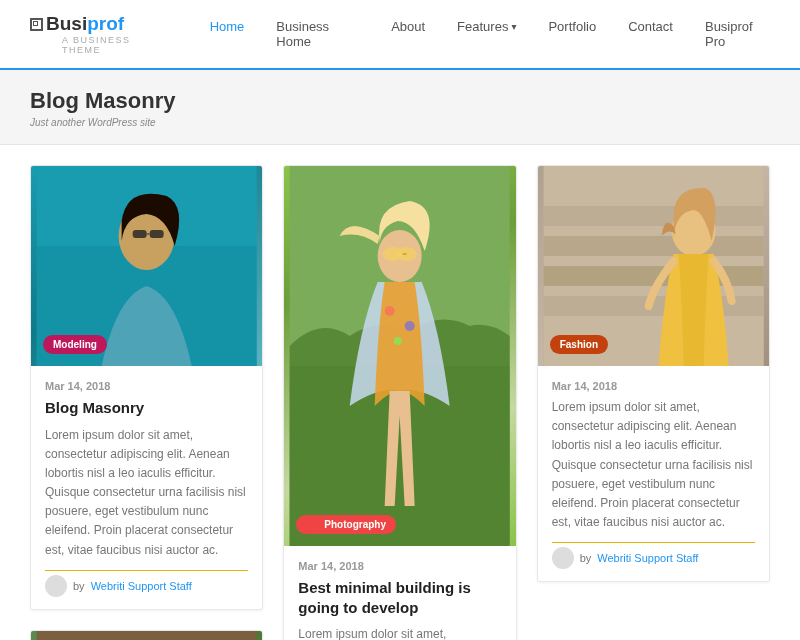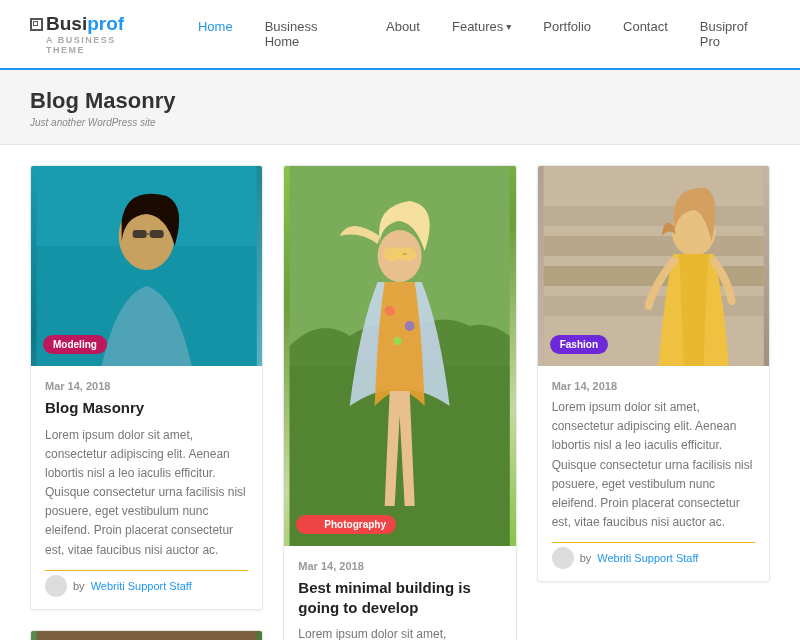--- a/index.html
+++ b/index.html
@@ -19,21 +19,21 @@
     .page-header p { font-size: 10px; color: #888; margin-top: 3px; font-style: italic; }
 
     
     .masonry { padding: 20px 30px; display: flex; gap: 20px; align-items: flex-start; }
     .col { display: flex; flex-direction: column; gap: 20px; flex: 1; }
 
     
     .card { background: #fff; border: 1px solid #e8e8e8; border-radius: 3px; overflow: hidden; box-shadow: 0 1px 3px rgba(0,0,0,0.06); }
     .card-img { position: relative; width: 100%; overflow: hidden; }
     .category-badge { position: absolute; bottom: 12px; left: 12px; background: #2196f3; color: #fff; font-size: 10px; padding: 4px 10px; border-radius: 20px; font-weight: bold; }
-    .category-badge.fashion { background: #6d28d9; }
+    .category-badge.fashion { background: #c2410c; }
     .category-badge.photography { background: #ef4444; padding-left: 28px; }
     .category-badge.modeling { background: #be185d; }
     .card-body { padding: 14px 14px 12px; }
     .card-date { font-size: 11px; color: #999; margin-bottom: 6px; font-weight: bold; }
     .card-title { font-size: 15px; font-weight: bold; color: #222; margin-bottom: 8px; line-height: 1.3; }
     .card-text { font-size: 12px; color: #777; line-height: 1.6; margin-bottom: 10px; }
     .card-author { display: flex; align-items: center; gap: 6px; font-size: 11px; color: #777; padding-top: 4px; border-top: 1px solid #eab308; }
     .author-avatar { width: 22px; height: 22px; border-radius: 50%; background: #ddd; display: inline-block; }
     .author-link { color: #2196f3; text-decoration: none; }
 
@@ -47,21 +47,21 @@
 <body>
 
 <nav>
   <div class="logo-wrap">
     <div style="display:flex;align-items:center;gap:3px;">
       <span style="display:inline-block;width:13px;height:13px;border:2px solid #555;position:relative;">
         <span style="position:absolute;top:1px;left:1px;width:5px;height:5px;border:1px solid #555;display:block;"></span>
       </span>
       <span style="font-size:19px;font-weight:bold;color:#333;"><span style="color:#333;">Busi</span><span style="color:#2196f3;">prof</span></span>
     </div>
-    <span style="font-size:9px;color:#aaa;letter-spacing:1.5px;text-transform:uppercase;margin-left:16px;font-weight:bold;">A Business Theme</span>
+    <span style="font-size:9px;color:#aaa;letter-spacing:1.5px;text-transform:uppercase;margin-left:32px;">A Business Theme</span>
   </div>
 
   <div class="nav-links">
     <a href="#" class="active">Home</a>
     <a href="#">Business Home</a>
     <a href="#">About</a>
     <a href="#" class="features">Features <span style="font-size:10px;">▾</span></a>
     <a href="#">Portfolio</a>
     <a href="#">Contact</a>
     <a href="#">Busiprof Pro</a>

